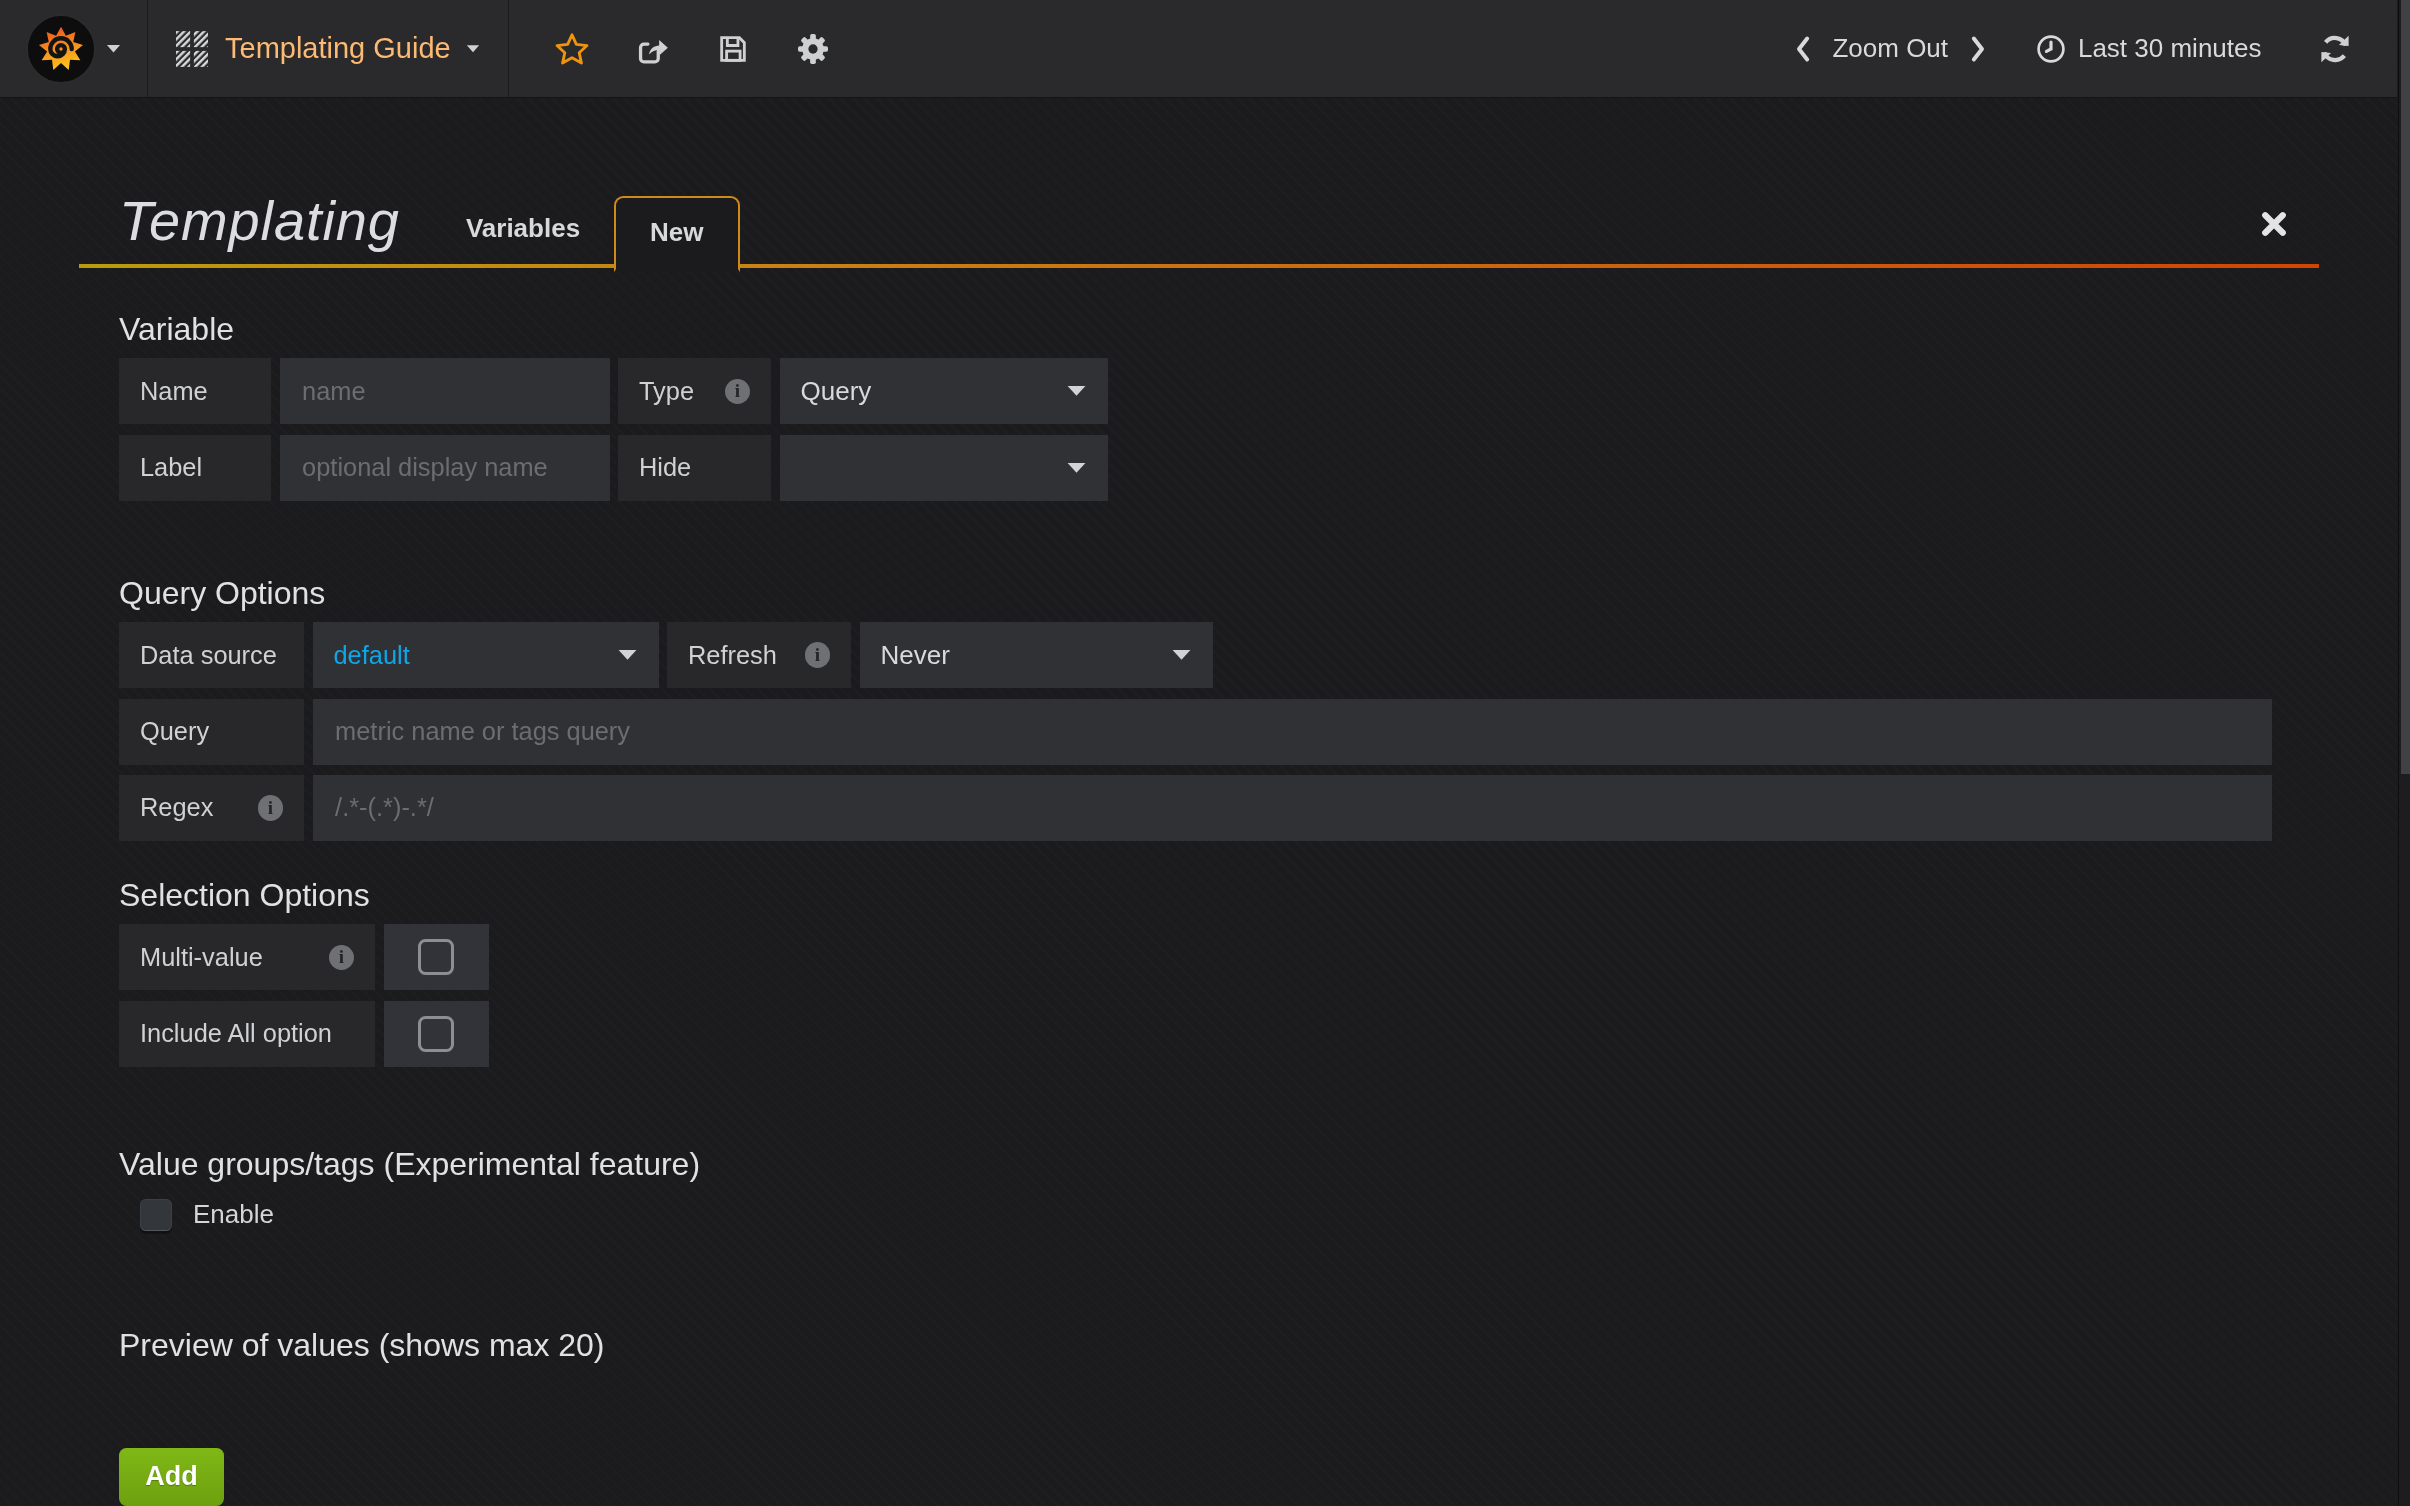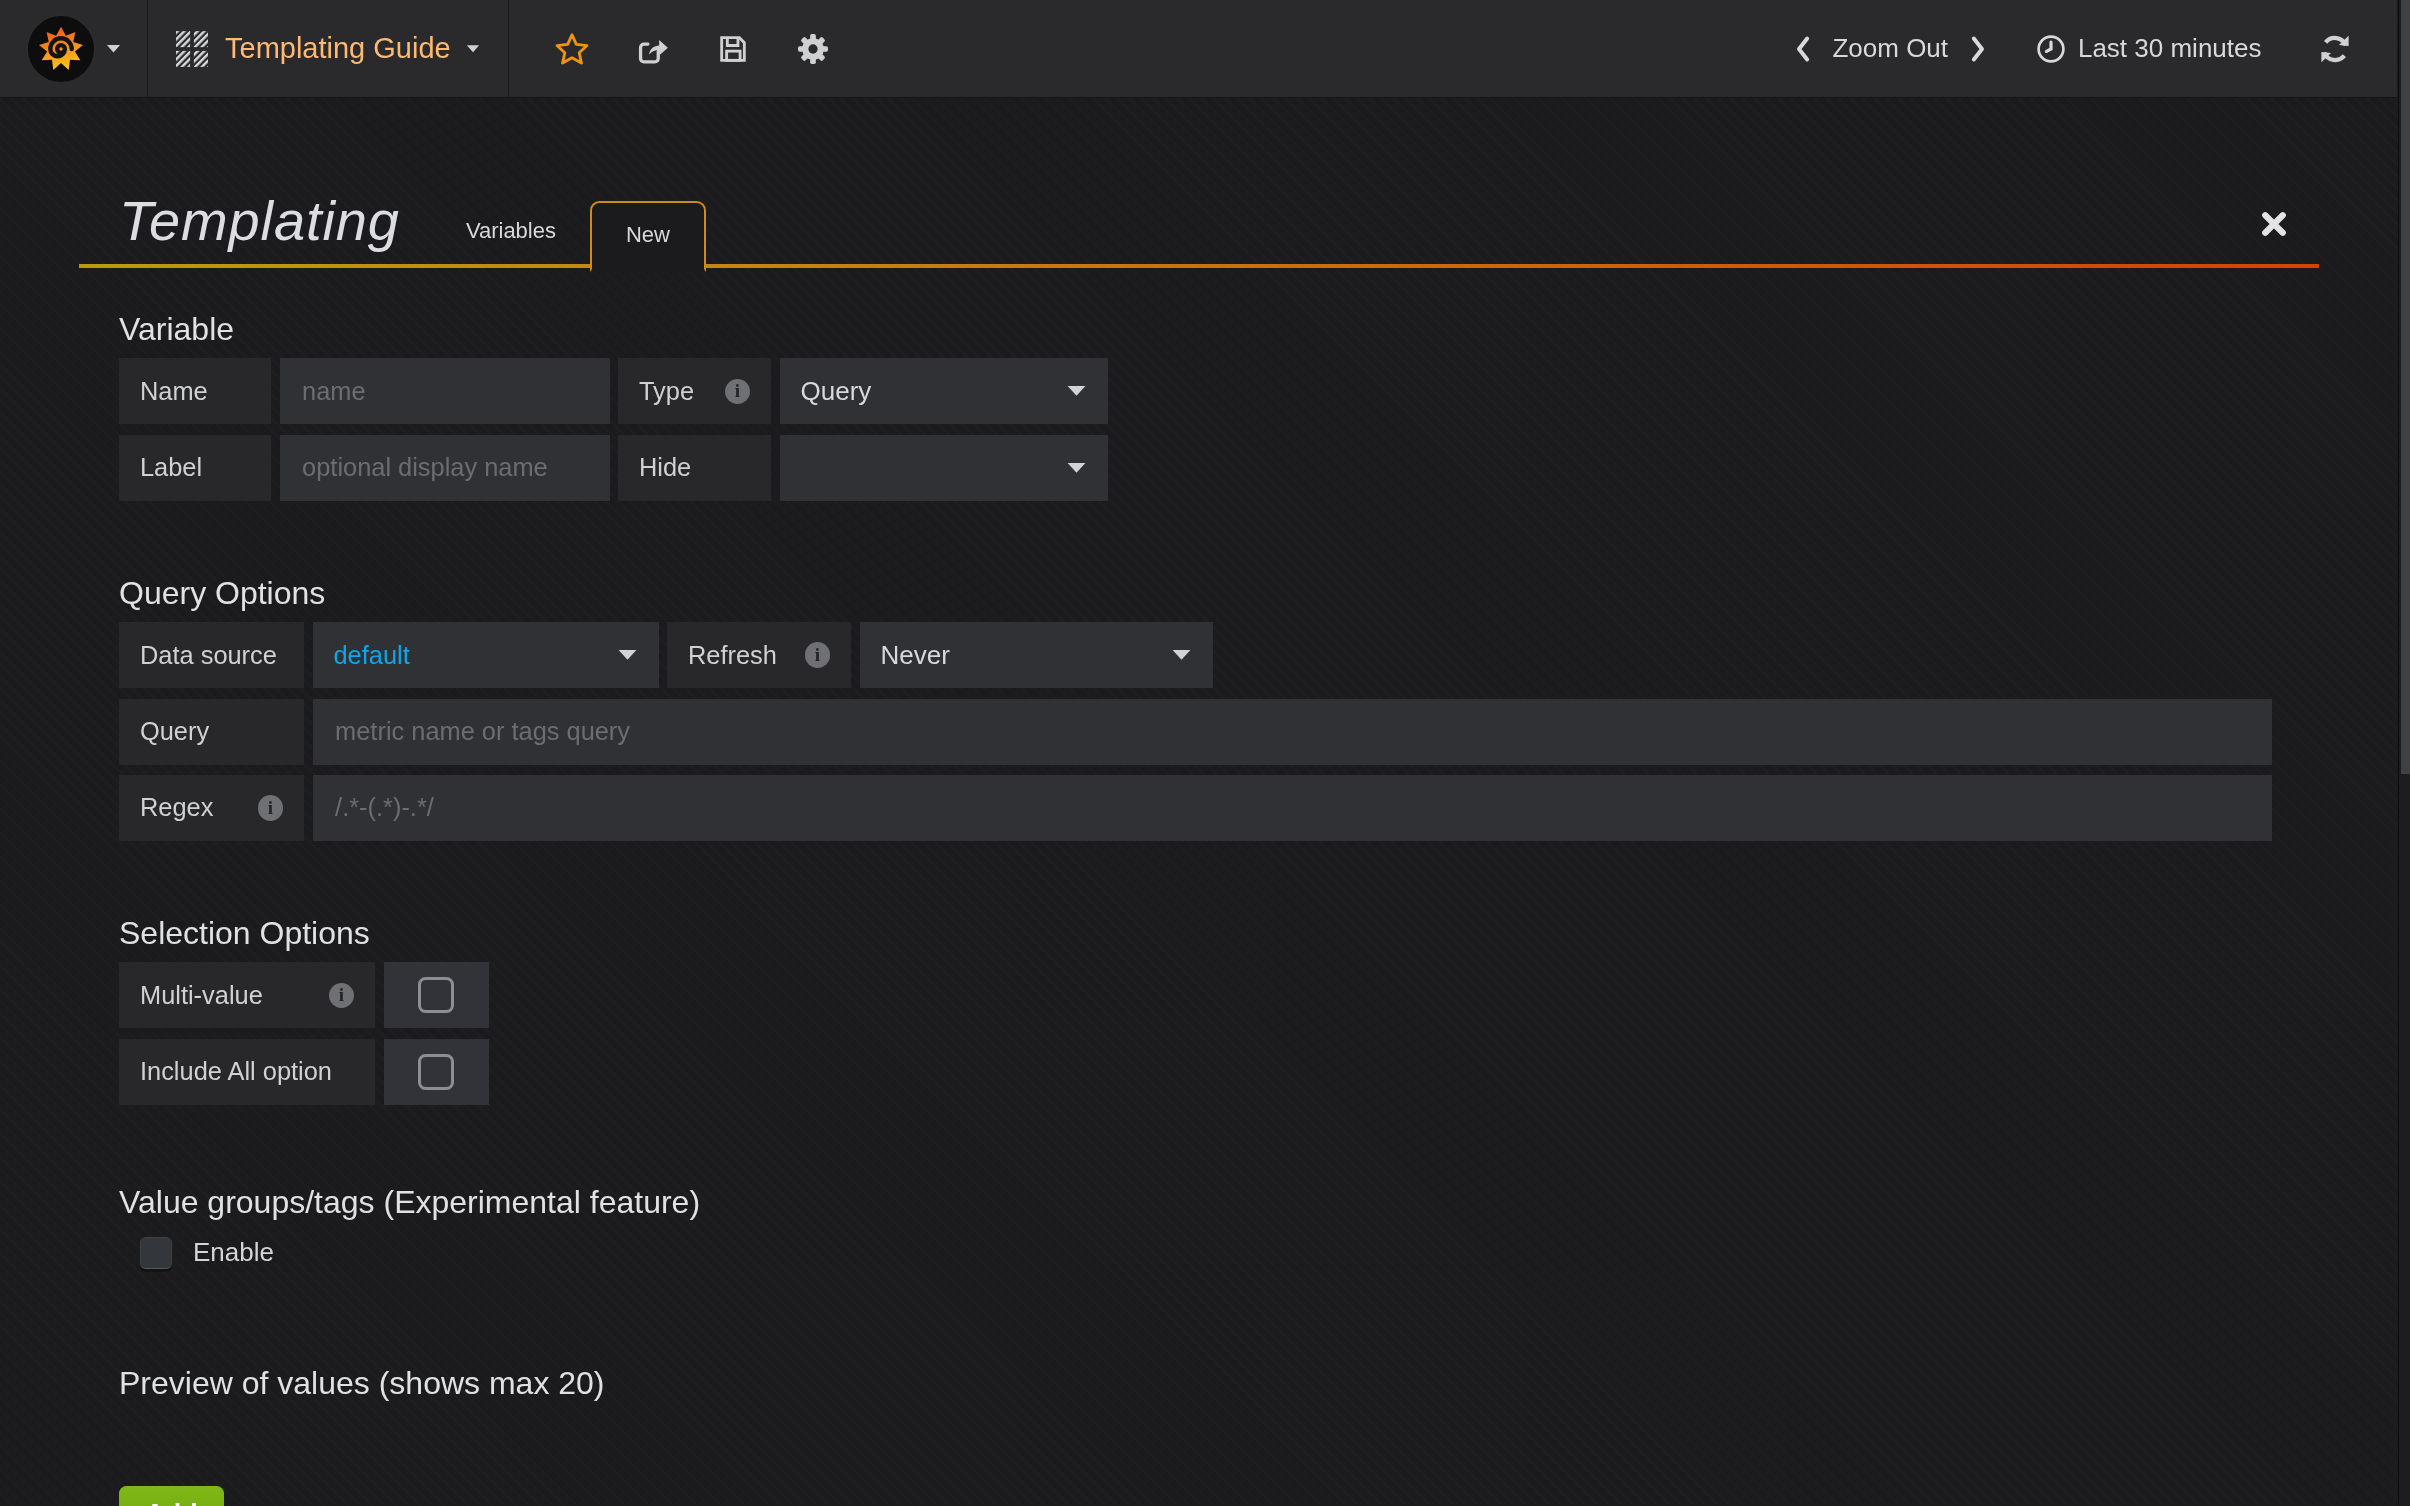--- a/index.html
+++ b/index.html
@@ -27,29 +27,29 @@
   .time-range{background:none;border:0;color:#d8d9da;font-size:26px;font-family:inherit;cursor:pointer;display:flex;align-items:center;margin:0 7.5px 0 26px;}
   .time-range svg{margin-right:11.3px;}
   .refresh-btn{background:none;border:0;padding:0;margin-left:43px;cursor:pointer;display:flex;}
   .caret{display:inline-flex;}
   
   .page-content{margin:0 92px 0 79px;position:relative;}
   .page-header{display:flex;align-items:flex-end;position:relative;padding-top:90px;}
   .underline{position:absolute;left:0;right:0;bottom:0;height:3.8px;background:linear-gradient(to right,#bb9b0e,#c97f14 35%,#d04505);}
   .page-title{font-size:56px;font-style:italic;font-weight:400;color:#dcdde0;margin:0;padding:0 0 15px 40px;letter-spacing:0.9px;}
   .tabs{display:flex;align-items:flex-end;margin-left:32px;}
-  .tab{font-size:22px;color:#d8d9da;padding:0 34px 24.5px;cursor:pointer;white-space:nowrap;}
+  .tab{font-size:26px;color:#d8d9da;padding:0 34px 24.5px;cursor:pointer;white-space:nowrap;font-weight:bold;}
   .tab.active{position:relative;z-index:2;background:#1b1b1d;border:2.8px solid #cf8a1a;border-bottom:3.8px solid #1b1b1d;border-radius:9.4px 9.4px 0 0;padding:19px 34px 21px;margin-bottom:-3.8px;}
   .close-btn{position:absolute;top:105px;right:24.5px;background:none;border:0;padding:5.6px;cursor:pointer;display:flex;}
   
   .section{padding-left:40px;}
   .section h2{font-size:32px;font-weight:500;color:#e0e1e3;margin:0 0 9.4px;line-height:40px;}
   .mt-first{margin-top:41px;}
   .mt-qo{margin-top:72px;}
-  .mt-so{margin-top:72px;}
+  .mt-so{margin-top:34px;}
   .mt-vg{margin-top:77px;}
   .mt-pv{margin-top:94px;}
   .form-row{display:flex;align-items:center;margin-bottom:10.4px;}
   .gf-label{background:#28282b;color:#d0d1d3;font-size:25.4px;display:flex;align-items:center;padding:0 21px;margin-right:8.5px;box-sizing:border-box;height:66px;}
   .gf-label.spread{justify-content:space-between;}
   .w161{width:152px}.w350{width:330px}.w163{width:153px}.w348{width:328px}
   .w196{width:185px}.w367{width:346px}.w195{width:184px}.w375{width:353px}.w272{width:256px}
   .gf-input{background:#303134;border:0;outline:0;color:#d8d9da;font-size:25.4px;padding:0 22.6px;margin-right:8.5px;height:66px;box-sizing:border-box;font-family:inherit;}
   .gf-input::placeholder{color:#6b6d72;opacity:1;}
   .gf-select{background:#303134;color:#d8d9da;font-size:26px;display:flex;align-items:center;justify-content:space-between;padding:0 21px;margin-right:8.5px;box-sizing:border-box;height:66px;cursor:pointer;}

